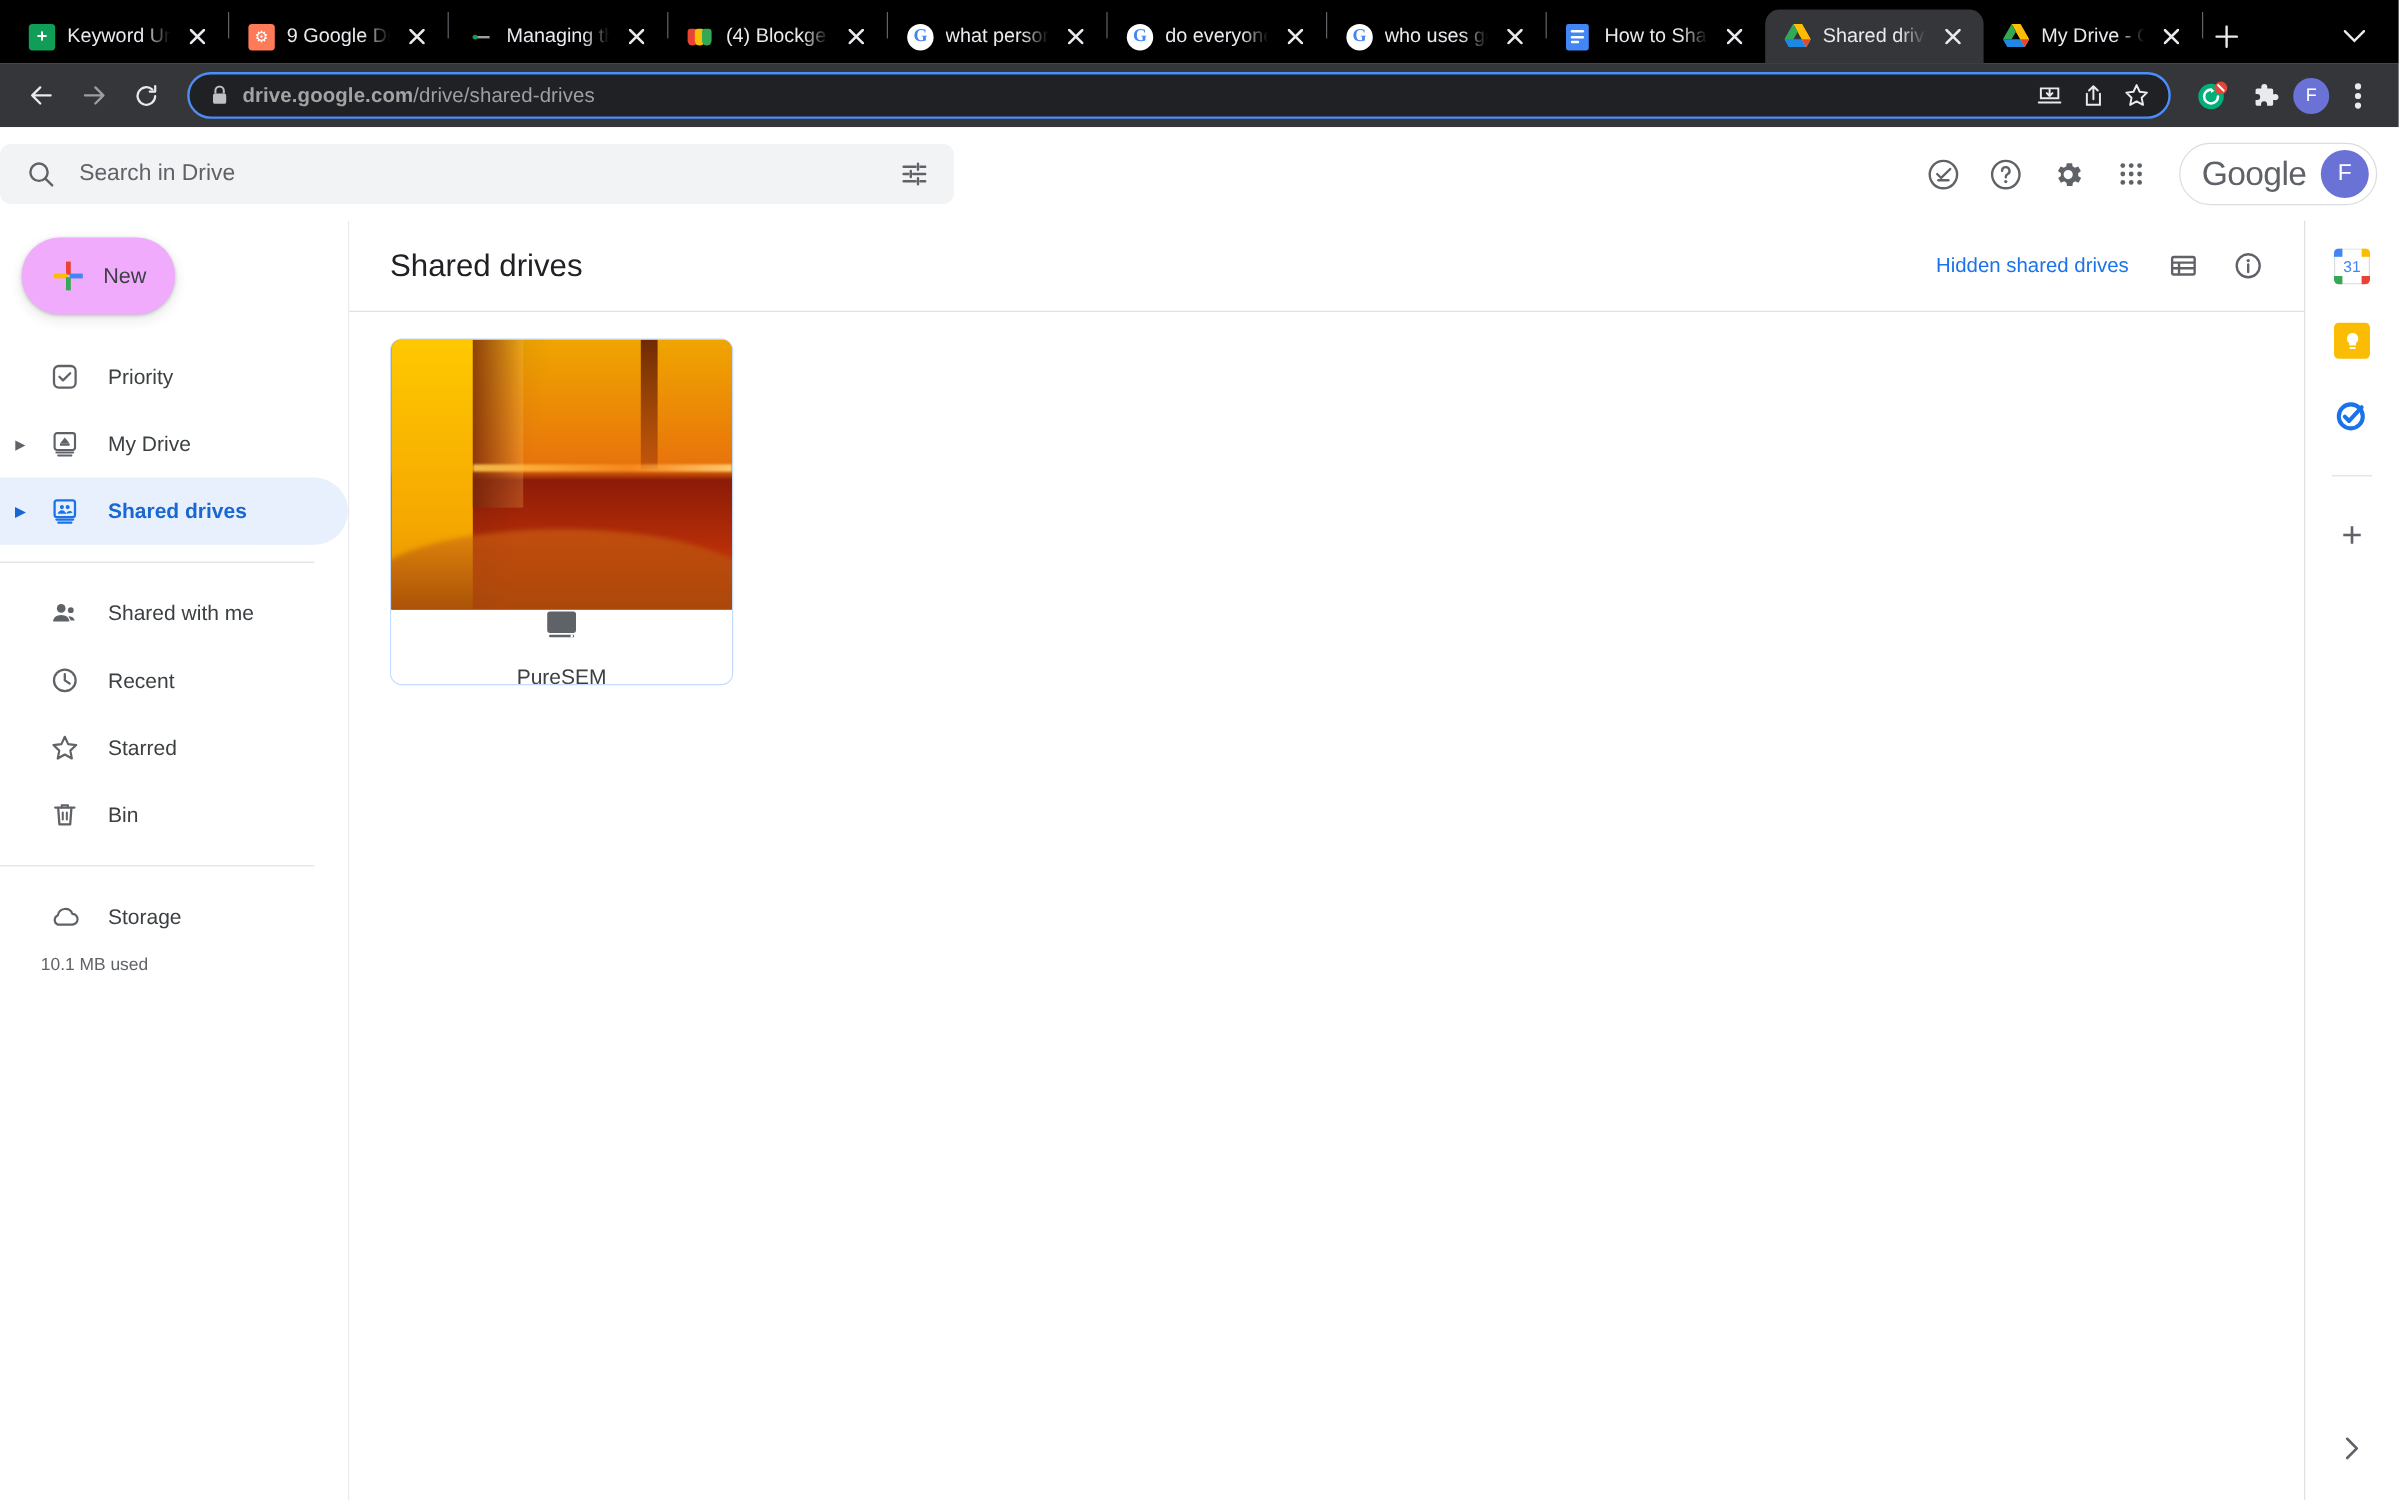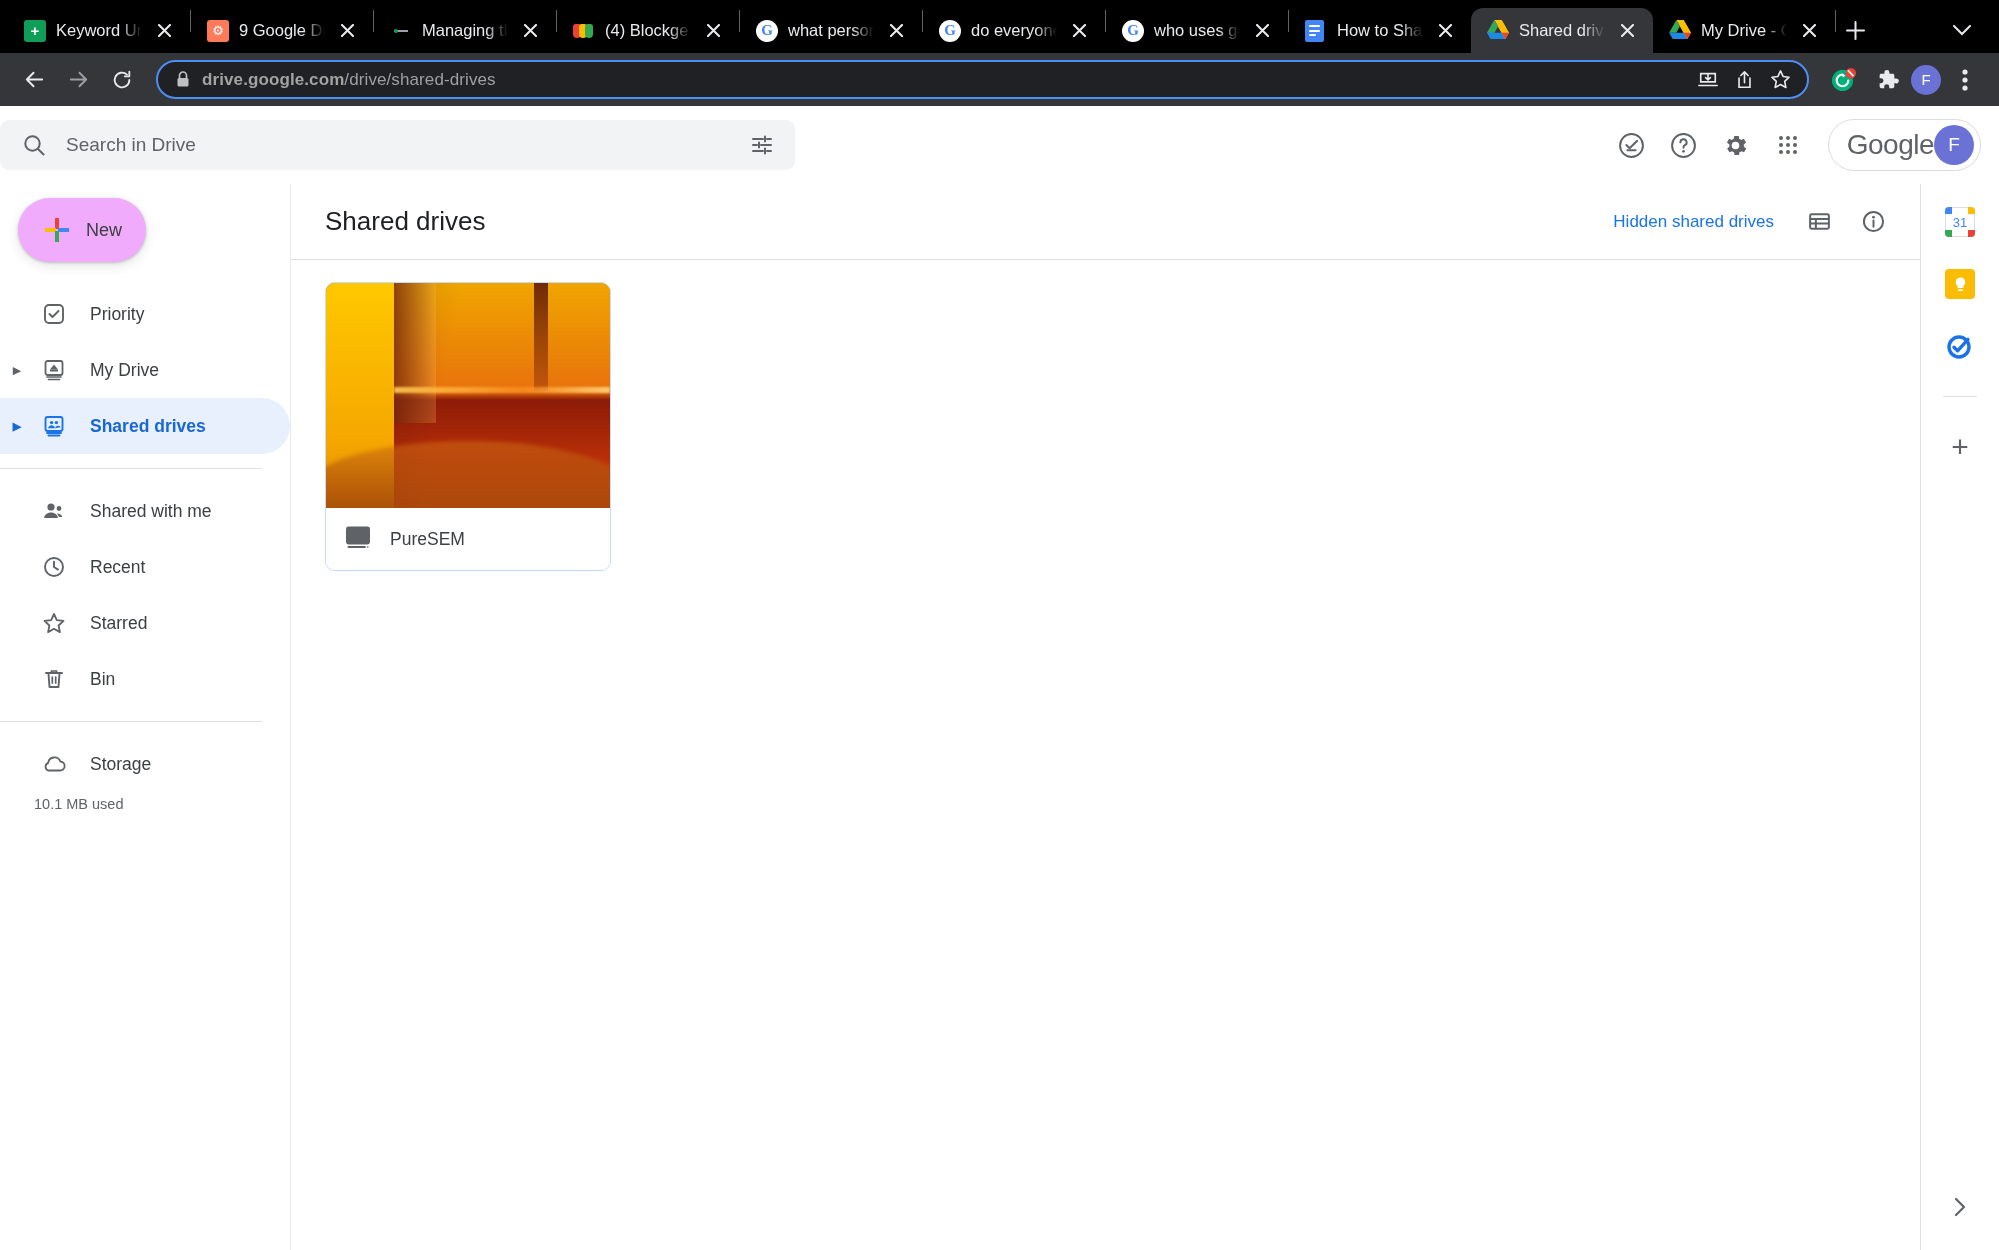--- a/index.html
+++ b/index.html
@@ -99,21 +99,21 @@
   .searchbar input {
     flex:1; border:none; background:transparent; outline:none;
     font-size:19px; color:#202124; font-family:"Liberation Sans", sans-serif;
   }
   .searchbar input::placeholder { color:#5f6368; }
   .tune-btn { width:38px; height:38px; display:flex; align-items:center; justify-content:center; color:#5f6368; flex:none; }
 
   .header-right { margin-left:auto; display:flex; align-items:center; gap:4px; padding-right:18px; }
   .hicon { width:48px; height:48px; display:flex; align-items:center; justify-content:center; color:#5f6368; }
   .account-pill {
-    display:flex; align-items:center; gap:0; border:1px solid #dadce0; border-radius:26px;
+    display:flex; align-items:center; gap:12px; border:1px solid #dadce0; border-radius:26px;
     padding:5px 6px 5px 18px; margin-left:12px;
   }
   .account-pill .gword { font-size:28px; color:#5f6368; font-family:"Liberation Sans", sans-serif; letter-spacing:-.5px; }
   .account-pill .av { width:40px; height:40px; border-radius:50%; background:#6b72d6; color:#fff;
     display:flex; align-items:center; justify-content:center; font-size:19px; }
 
   .body-row { flex:1; display:flex; min-height:0; }
 
   
   .sidebar { width:290px; flex:none; padding-top:4px; }
@@ -162,21 +162,21 @@
   }
   .card-thumb .band-left { position:absolute; left:0; top:0; bottom:0; width:68px; background:linear-gradient(180deg,#ffc800,#f5a700 70%,#e08a05); }
   .card-thumb .glass-hi { position:absolute; left:68px; top:0; width:42px; bottom:38%;
     background:linear-gradient(90deg, rgba(120,40,10,.75), rgba(255,190,90,.25)); }
   .card-thumb .rim { position:absolute; left:68px; right:0; top:46%; height:6px;
     background:linear-gradient(90deg, rgba(255,200,80,.9), rgba(255,150,40,.6) 60%, rgba(255,210,120,.9)); filter:blur(1px);}
   .card-thumb .dark-v { position:absolute; right:62px; top:0; width:14px; height:48%;
     background:linear-gradient(180deg, rgba(90,20,5,.85), rgba(140,40,8,.4)); }
   .card-thumb .low-ell { position:absolute; left:-8%; bottom:-16%; width:116%; height:46%;
     border-radius:50%; background:linear-gradient(180deg, rgba(210,110,20,.55), rgba(120,35,6,.75)); filter:blur(2px); }
-  .card-foot { height:62px; display:flex; align-items:center; gap:18px; padding:0 18px; background:#fff; }
+  .card-foot { height:62px; display:flex; align-items:center; gap:18px; padding:0 18px; background:#fff;flex-direction:column; }
   .card-foot .dicon { width:28px; height:28px; flex:none; color:#5f6368; }
   .card-foot .dname { font-size:17.5px; color:#3c4043; }
 
   
   .rail { width:79px; flex:none; border-left:1px solid #e0e0e0; display:flex; flex-direction:column;
     align-items:center; padding-top:22px; gap:30px; position:relative; }
   .rail-app { width:32px; height:32px; display:flex; align-items:center; justify-content:center; }
   .rail-sep { width:34px; height:1px; background:#e0e0e0; margin:4px 0; }
   .rail-plus { width:32px; height:32px; display:flex; align-items:center; justify-content:center; color:#5f6368; font-size:30px; font-weight:300; }
   .rail-expand { position:absolute; bottom:26px; left:50%; transform:translateX(-50%);

